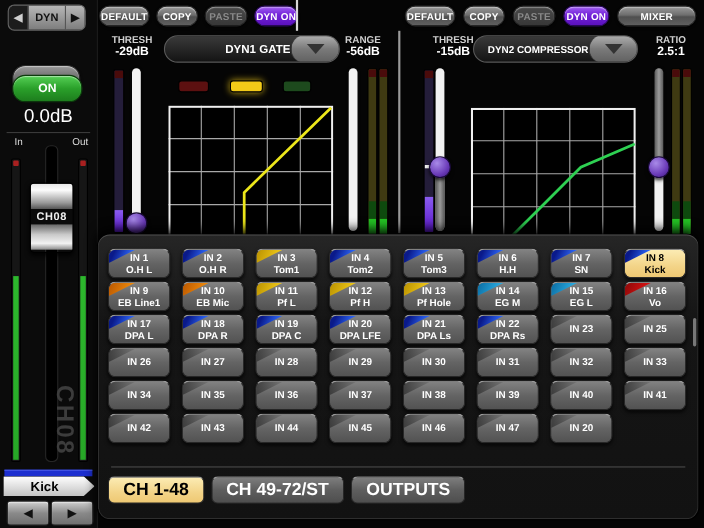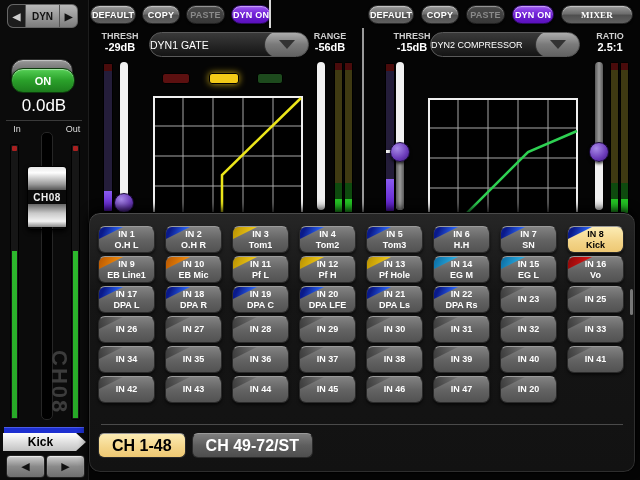--- a/index.html
+++ b/index.html
@@ -59,21 +59,21 @@
   .navbtn{top:455px;width:37px;height:21px;border-radius:4px;font-size:11px;color:#111;
           background:linear-gradient(180deg,#cfcfcf,#8a8a8a 50%,#6f6f6f);border:1px solid #222;
           display:flex;align-items:center;justify-content:center;box-shadow:inset 0 1px 1px rgba(255,255,255,.6);}
 
   
   .lblblock{text-align:center;line-height:11px;}
   .lblblock .l{font-size:9px;font-weight:bold;color:#cfcfcf;}
   .lblblock .v{font-size:11px;font-weight:bold;color:#fff;}
   .dropdown{height:25px;border-radius:13px;border:1px solid #5a5a5a;box-sizing:border-box;
             background:linear-gradient(180deg,#3a3a3a,#141414);display:flex;align-items:center;overflow:hidden;}
-  .dropdown .ddlabel{flex:1;text-align:left;font-weight:normal;color:#fff;}
+  .dropdown .ddlabel{flex:1;text-align:right;font-weight:bold;color:#fff;}
   .ddbtn{width:44px;height:25px;border-radius:13px;margin-right:-1px;flex:none;
          background:linear-gradient(180deg,#b0b0b0,#7a7a7a 50%,#606060);border-left:1px solid #333;
          display:flex;align-items:center;justify-content:center;}
   .tri-down{width:0;height:0;border-left:8px solid transparent;border-right:8px solid transparent;border-top:9px solid #333;}
 
   .vstrip{top:63px;width:8px;height:147px;background:#241d3a;border:1px solid #000;border-radius:2px;overflow:hidden;}
   .vstrip .cap{position:absolute;top:0;left:0;right:0;height:7px;background:#4a0b0b;}
   .vstrip .plit{position:absolute;left:0;right:0;bottom:0;background:linear-gradient(180deg,#8a5cf0,#5a18c8);}
   .vstrip .tick{position:absolute;left:0;right:0;height:3px;background:#f0f0f0;}
   .slidertrack{top:62px;width:8px;height:148px;border-radius:4px;background:#f2f2f2;box-shadow:0 0 2px #000;}
@@ -162,21 +162,21 @@
     <div class="pill" style="width:38px;">COPY</div>
     <div class="pill disabled" style="width:39px;">PASTE</div>
     <div class="pill purple" style="width:40px;">DYN ON</div>
   </div>
   <div class="abs vdiv" style="left:269px;top:0;height:28px;"></div>
   <div class="abs topgroup" style="left:368px;gap:7px;">
     <div class="pill" style="width:46px;">DEFAULT</div>
     <div class="pill" style="width:38px;">COPY</div>
     <div class="pill disabled" style="width:39px;">PASTE</div>
     <div class="pill purple" style="width:42px;">DYN ON</div>
-    <div class="pill" style="width:72px;font-family:Liberation Serif, serif;">MIXER</div>
+    <div class="pill" style="width:72px;">MIXER</div>
   </div>
   <div class="abs paneldiv" style="left:362px;top:28px;height:184px;"></div>
 
   <div class="abs lblblock" style="left:94px;top:31px;width:52px;">
     <div class="l">THRESH</div>
     <div class="v">-29dB</div>
   </div>
   <div class="abs dropdown" style="left:149px;top:32px;width:160px;">
     <div class="ddlabel" style="font-size:10.5px;">DYN1 GATE</div>
     <div class="ddbtn">
@@ -509,17 +509,18 @@
         <div class="ch-btn">
           <span class="corner c-none"></span>
           <div class="ch-id">IN 20</div>
           <div class="ch-name"></div>
         </div>
       </div>
     <div id="ovdivider" class="abs"></div>
     <div id="tabs">
         <div class="tab active">CH 1-48</div>
         <div class="tab">CH 49-72/ST</div>
+        <div class="tab">OUTPUTS</div>
       </div>
     <div id="ovscroll" class="abs"></div>
   </div>
 
 </div>
 
 </body></html>

